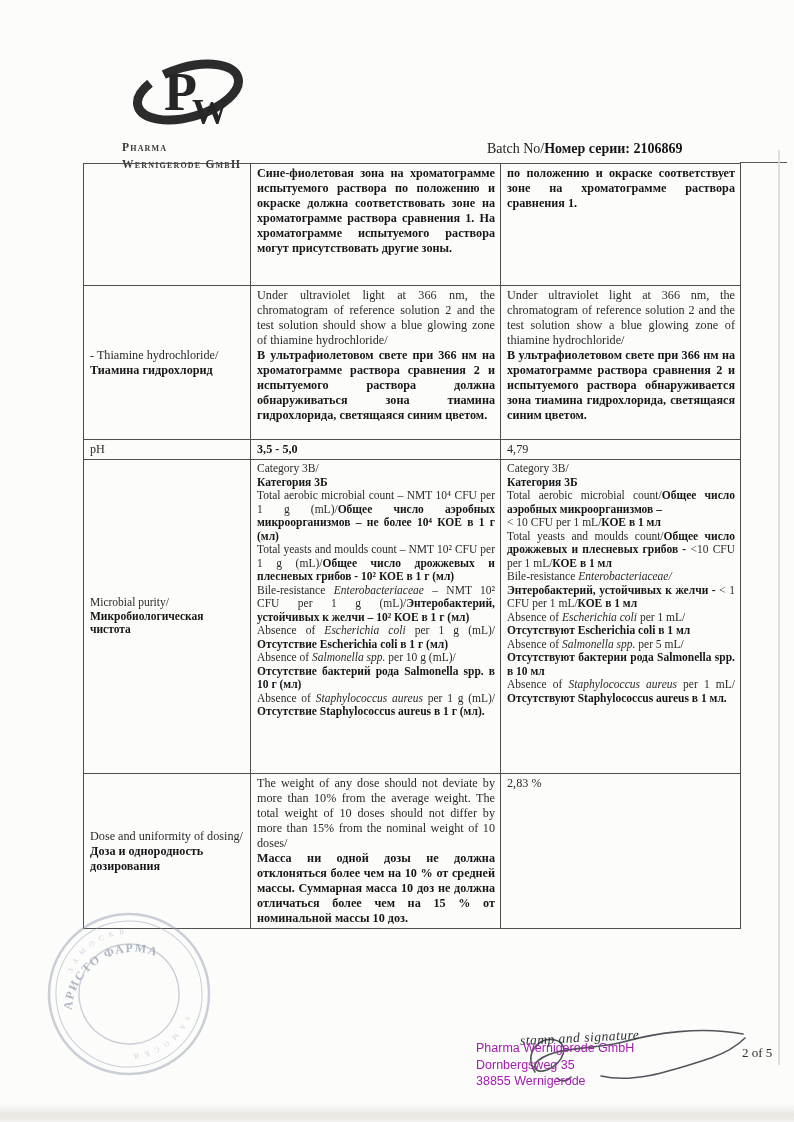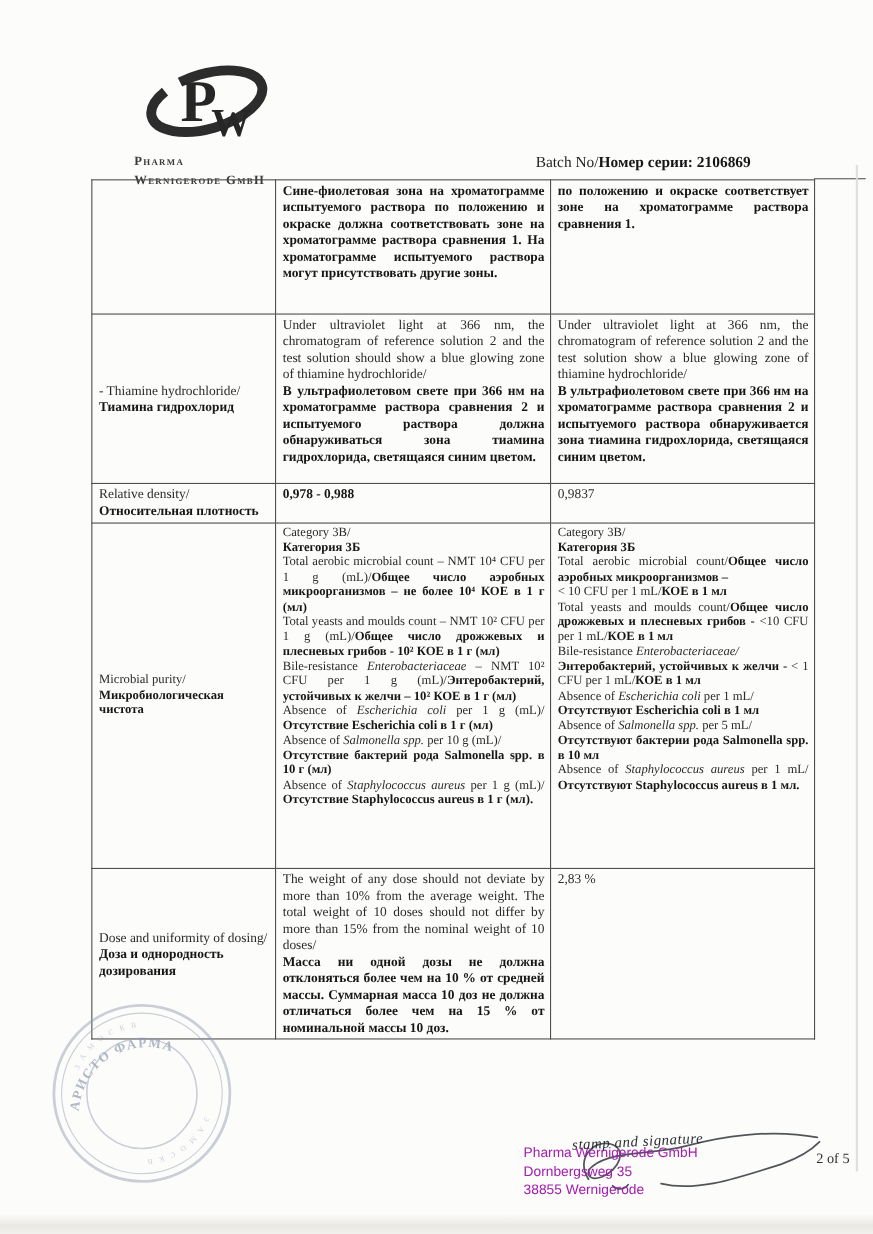--- a/index.html
+++ b/index.html
@@ -79,25 +79,24 @@
         <td class="just"><span class="b">по положению и окраске соответствует зоне на хроматограмме раствора сравнения 1.</span></td>
       </tr>
       <tr style="height:154px">
         <td class="mid"><span>- Thiamine hydrochloride/
 </span><span class="b">Тиамина гидрохлорид</span></td>
         <td class="just"><span>Under ultraviolet light at 366 nm, the chromatogram of reference solution 2 and the test solution should show a blue glowing zone of thiamine hydrochloride/
 </span><span class="b">В ультрафиолетовом свете при 366 нм на хроматограмме раствора сравнения 2 и испытуемого раствора должна обнаруживаться зона тиамина гидрохлорида, светящаяся синим цветом.</span></td>
         <td class="just"><span>Under ultraviolet light at 366 nm, the chromatogram of reference solution 2 and the test solution show a blue glowing zone of thiamine hydrochloride/
 </span><span class="b">В ультрафиолетовом свете при 366 нм на хроматограмме раствора сравнения 2 и испытуемого раствора обнаруживается зона тиамина гидрохлорида, светящаяся синим цветом.</span></td>
       </tr>
-      <tr style="height:36px">
-        <td><span>Relative density/
-</span><span class="b">Относительная плотность</span></td>
-        <td><span class="b">0,978 - 0,988</span></td>
-        <td><span>0,9837</span></td>
+      <tr style="height:18px">
+        <td><span>pH</span></td>
+        <td><span class="b">3,5 - 5,0</span></td>
+        <td><span>4,79</span></td>
       </tr>
       <tr class="r6" style="height:314px">
         <td class="mid"><span>Microbial purity/
 </span><span class="b">Микробиологическая чистота</span></td>
         <td class="just"><span>Category 3B/
 </span><span class="b">Категория 3Б
 </span><span>Total aerobic microbial count – NMT 10⁴ CFU per 1 g (mL)/</span><span class="b">Общее число аэробных микроорганизмов – не более 10⁴ КОЕ в 1 г (мл)
 </span><span>Total yeasts and moulds count – NMT 10² CFU per 1 g (mL)/</span><span class="b">Общее число дрожжевых и плесневых грибов - 10² КОЕ в 1 г (мл)
 </span><span>Bile-resistance </span><span class="i">Enterobacteriaceae</span><span> – NMT 10² CFU per 1 g (mL)/</span><span class="b">Энтеробактерий, устойчивых к желчи – 10² КОЕ в 1 г (мл)
 </span><span>Absence of </span><span class="i">Escherichia coli</span><span> per 1 g (mL)/</span><span class="b">Отсутствие Escherichia coli в 1 г (мл)

